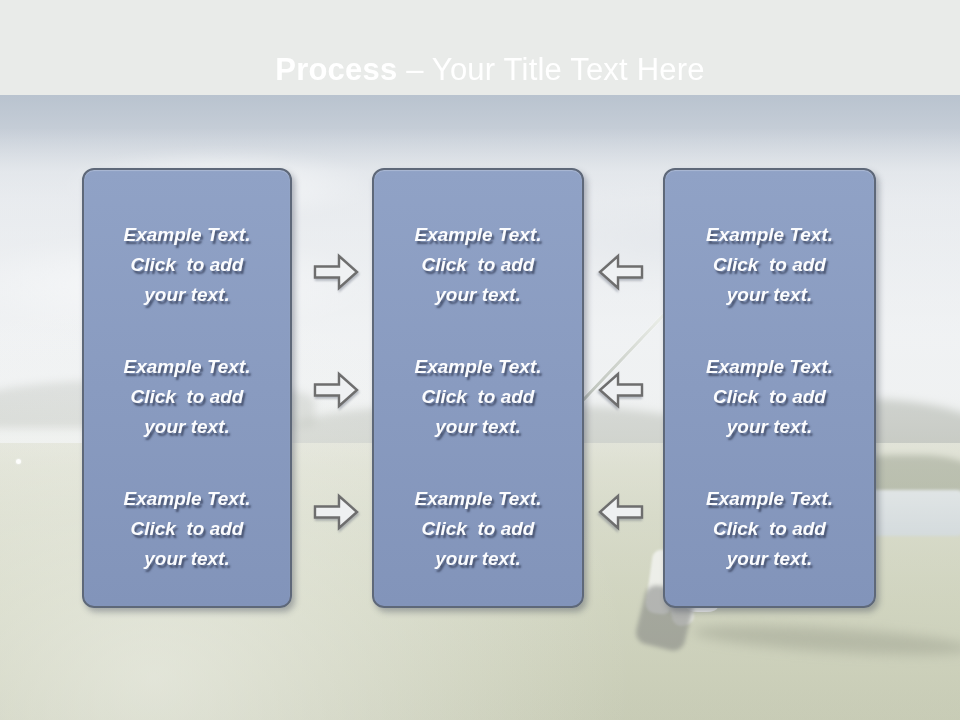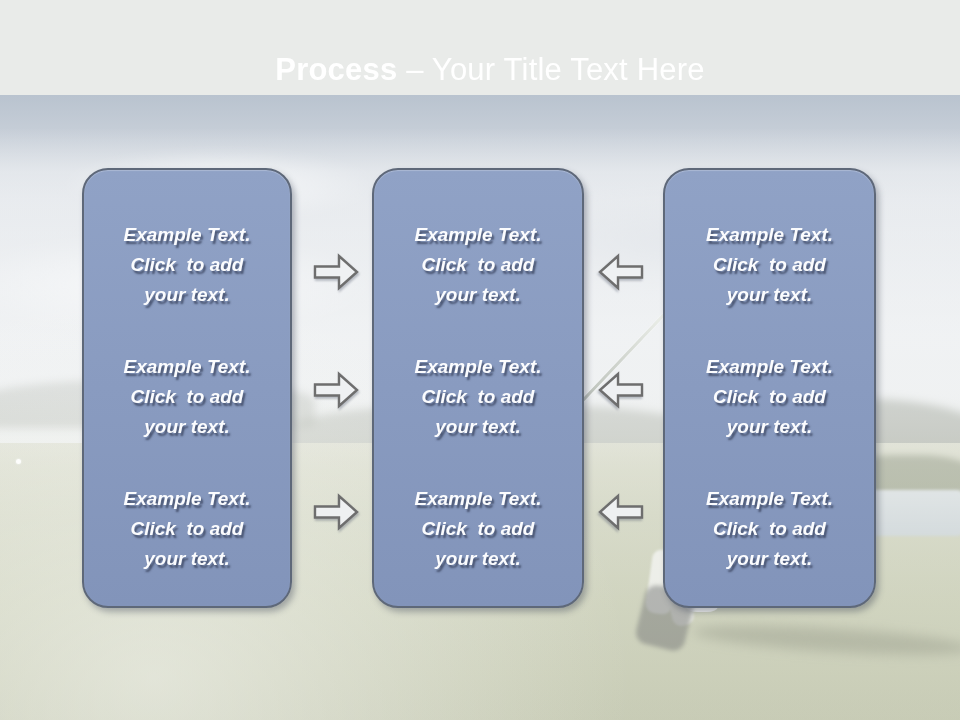--- a/index.html
+++ b/index.html
@@ -58,21 +58,21 @@
   
   .top-banner { position:absolute; left:0; top:0; width:960px; height:178px;
     background:linear-gradient(to bottom,
       #49597c 0%, #50618 30%, #506185 30%, #5b6e94 55%, #6a7da2 70%,
       rgba(147,160,185,.55) 83%, rgba(236,240,244,0) 100%); }
   .title { position:absolute; left:0; top:52px; width:960px; margin:0; padding-left:20px;
     text-align:center; color:#ffffff; font-size:31px; font-weight:400; letter-spacing:.2px; }
   .title .em { font-weight:700; }
 
   
-  .panel { position:absolute; top:168px; height:440px; border-radius:26px;
+  .panel { position:absolute; top:168px; height:440px; border-radius:12px;
     background:linear-gradient(to bottom,#90a2c6,#8294ba);
     border:2px solid #5e6879;
     box-shadow:3px 4px 6px rgba(45,55,75,.35), inset 0 1px 1px rgba(255,255,255,.25); }
   .panel.p-left   { left:82px;  width:210px; }
   .panel.p-middle { left:372px; width:212px; }
   .panel.p-right  { left:663px; width:213px; }
   .panel-body { display:flex; flex-direction:column; row-gap:42px; padding:50px 6px 0; }
   .block { text-align:center; font-style:italic; font-weight:600; font-size:19px;
     line-height:30px; color:#fbfcfe; text-shadow:2px 2.5px 2px rgba(56,66,92,.8); cursor:pointer; }
   .block .line { display:block; white-space:pre-wrap; }

